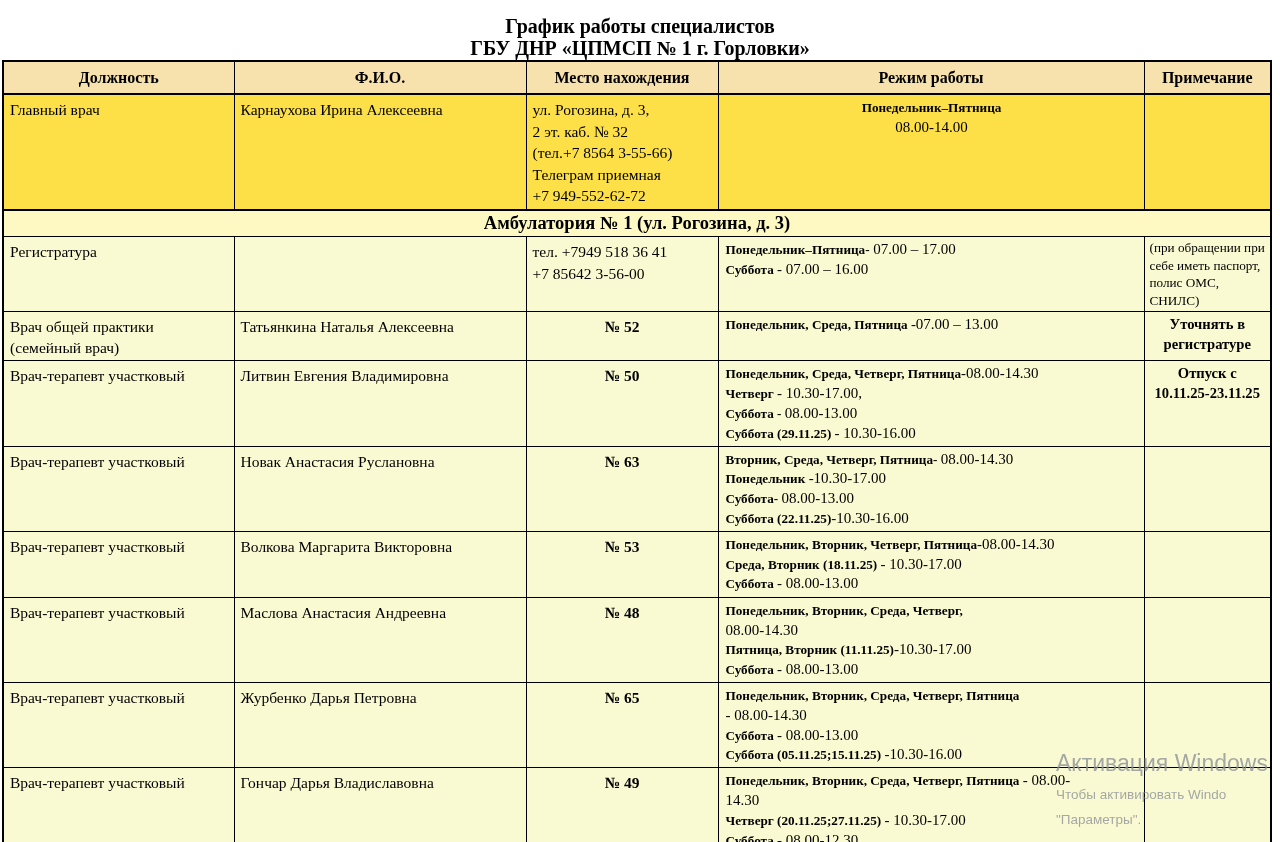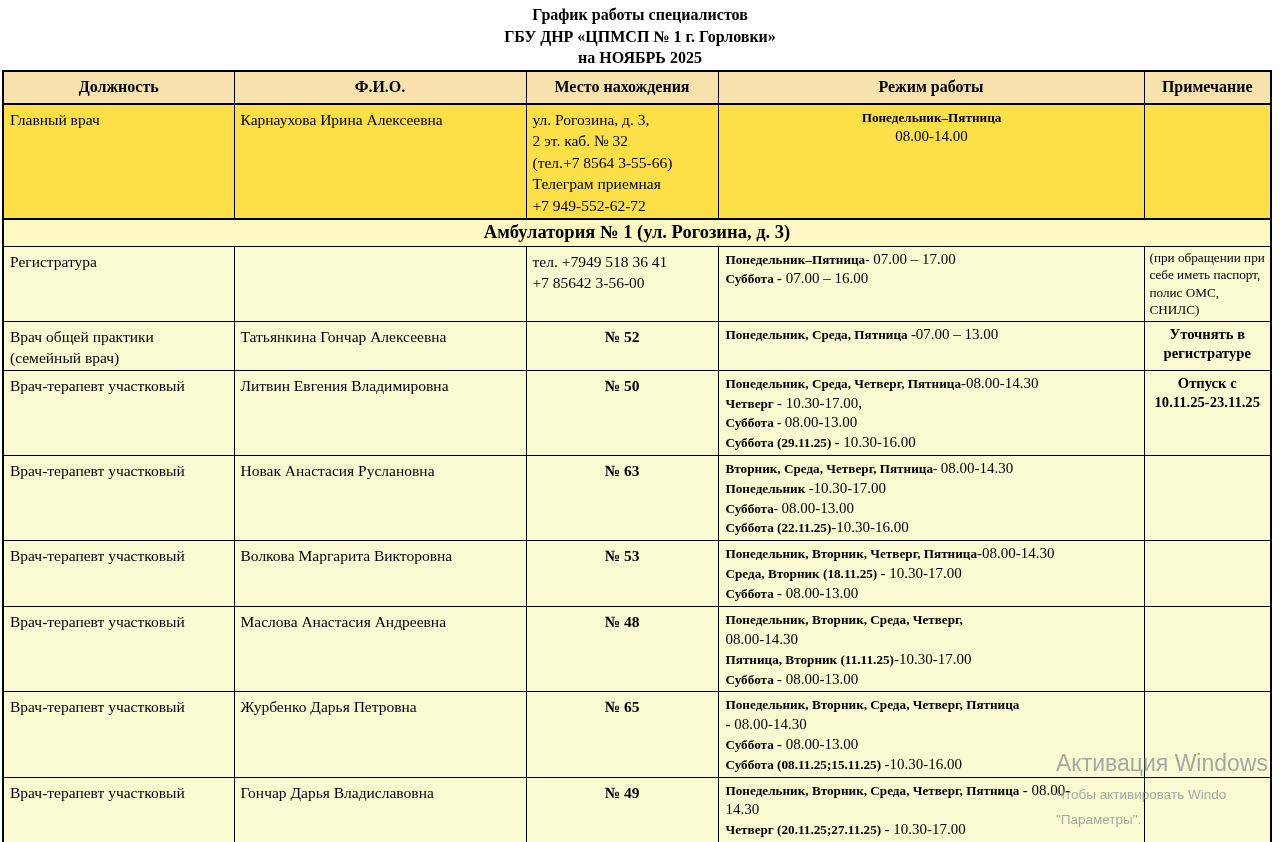--- a/index.html
+++ b/index.html
@@ -5,21 +5,21 @@
   :root{
     --header-bg:#F7E2AE;
     --row-bg:#FAFAD2;
     --border:#000;
   }
   html,body{margin:0;padding:0;}
   body{
     width:1280px;height:842px;overflow:hidden;position:relative;
     background:#fff;font-family:"Liberation Serif", serif;color:#000;
   }
-  .doc-title{ text-align:center; font-weight:bold; font-size:16px; line-height:21.5px; padding-top:4px; }
+  .doc-title{ text-align:center; font-weight:bold; font-size:20px; line-height:21.5px; padding-top:16px; }
   .doc-title div{white-space:nowrap;}
   table.schedule{
     border-collapse:collapse; table-layout:fixed; width:1268px; margin-left:2px; margin-top:1px;
     border:2px solid var(--border);
   }
   col.c-pos{width:231px;} col.c-fio{width:292px;} col.c-loc{width:192px;}
   col.c-mode{width:426px;} col.c-note{width:127px;}
   th{
     background:var(--header-bg); border:1px solid var(--border);
     border-top:2px solid var(--border); border-bottom:2px solid var(--border);
@@ -52,21 +52,20 @@
   .watermark .wm1{font-size:23px; line-height:26px;}
   .watermark .wm2{font-size:13.5px; line-height:16px; margin-top:11px;}
   .watermark .wm3{font-size:13.5px; line-height:16px; margin-top:9px;}
 </style>
 </head>
 <body>
 
 <div class="doc-title">
   <div>График работы специалистов</div>
   <div>ГБУ ДНР «ЦПМСП № 1 г. Горловки»</div>
-  <div>на НОЯБРЬ 2025</div>
 </div>
 
 <table class="schedule">
   <colgroup>
     <col class="c-pos">
       <col class="c-fio">
       <col class="c-loc">
       <col class="c-mode">
       <col class="c-note">
   </colgroup>
@@ -109,21 +108,21 @@
         <td class="cell-mode">
           <div class="ln"><span class="seg-b">Понедельник–Пятница-</span><span class="seg-r"> 07.00 – 17.00</span></div>
           <div class="ln"><span class="seg-b">Суббота </span><span class="seg-r">- 07.00 – 16.00</span></div>
         </td>
         <td class="cell-note">
           <div class="note-plain">(при обращении при себе иметь паспорт, полис ОМС, СНИЛС)</div>
         </td>
       </tr>
       <tr class="r-yellow" style="height: 46px; margin-top: 48px;">
         <td class="cell-pos">Врач общей практики (семейный врач)</td>
-        <td class="cell-fio">Татьянкина Гончар Алексеевна</td>
+        <td class="cell-fio">Татьянкина Наталья Алексеевна</td>
         <td class="cell-loc center">
           <div>№ 52</div>
         </td>
         <td class="cell-mode">
           <div class="ln"><span class="seg-b">Понедельник, Среда, Пятница </span><span class="seg-r">-07.00 – 13.00</span></div>
         </td>
         <td class="cell-note">
           <div class="note-bold">Уточнять в регистратуре</div>
         </td>
       </tr>
@@ -187,21 +186,21 @@
       <tr class="r-yellow" style="height: 84px;">
         <td class="cell-pos">Врач-терапевт участковый</td>
         <td class="cell-fio">Журбенко Дарья Петровна</td>
         <td class="cell-loc center">
           <div>№ 65</div>
         </td>
         <td class="cell-mode">
           <div class="ln"><span class="seg-b">Понедельник, Вторник, Среда, Четверг, Пятница</span></div>
           <div class="ln"><span class="seg-r">- 08.00-14.30</span></div>
           <div class="ln"><span class="seg-b">Суббота </span><span class="seg-r">- 08.00-13.00</span></div>
-          <div class="ln"><span class="seg-b">Суббота (08.11.25;15.11.25) </span><span class="seg-r">-10.30-16.00</span></div>
+          <div class="ln"><span class="seg-b">Суббота (05.11.25;15.11.25) </span><span class="seg-r">-10.30-16.00</span></div>
         </td>
         <td class="cell-note"></td>
       </tr>
       <tr class="r-yellow" style="height: 97px;">
         <td class="cell-pos">Врач-терапевт участковый</td>
         <td class="cell-fio">Гончар Дарья Владиславовна</td>
         <td class="cell-loc center">
           <div>№ 49</div>
         </td>
         <td class="cell-mode">

